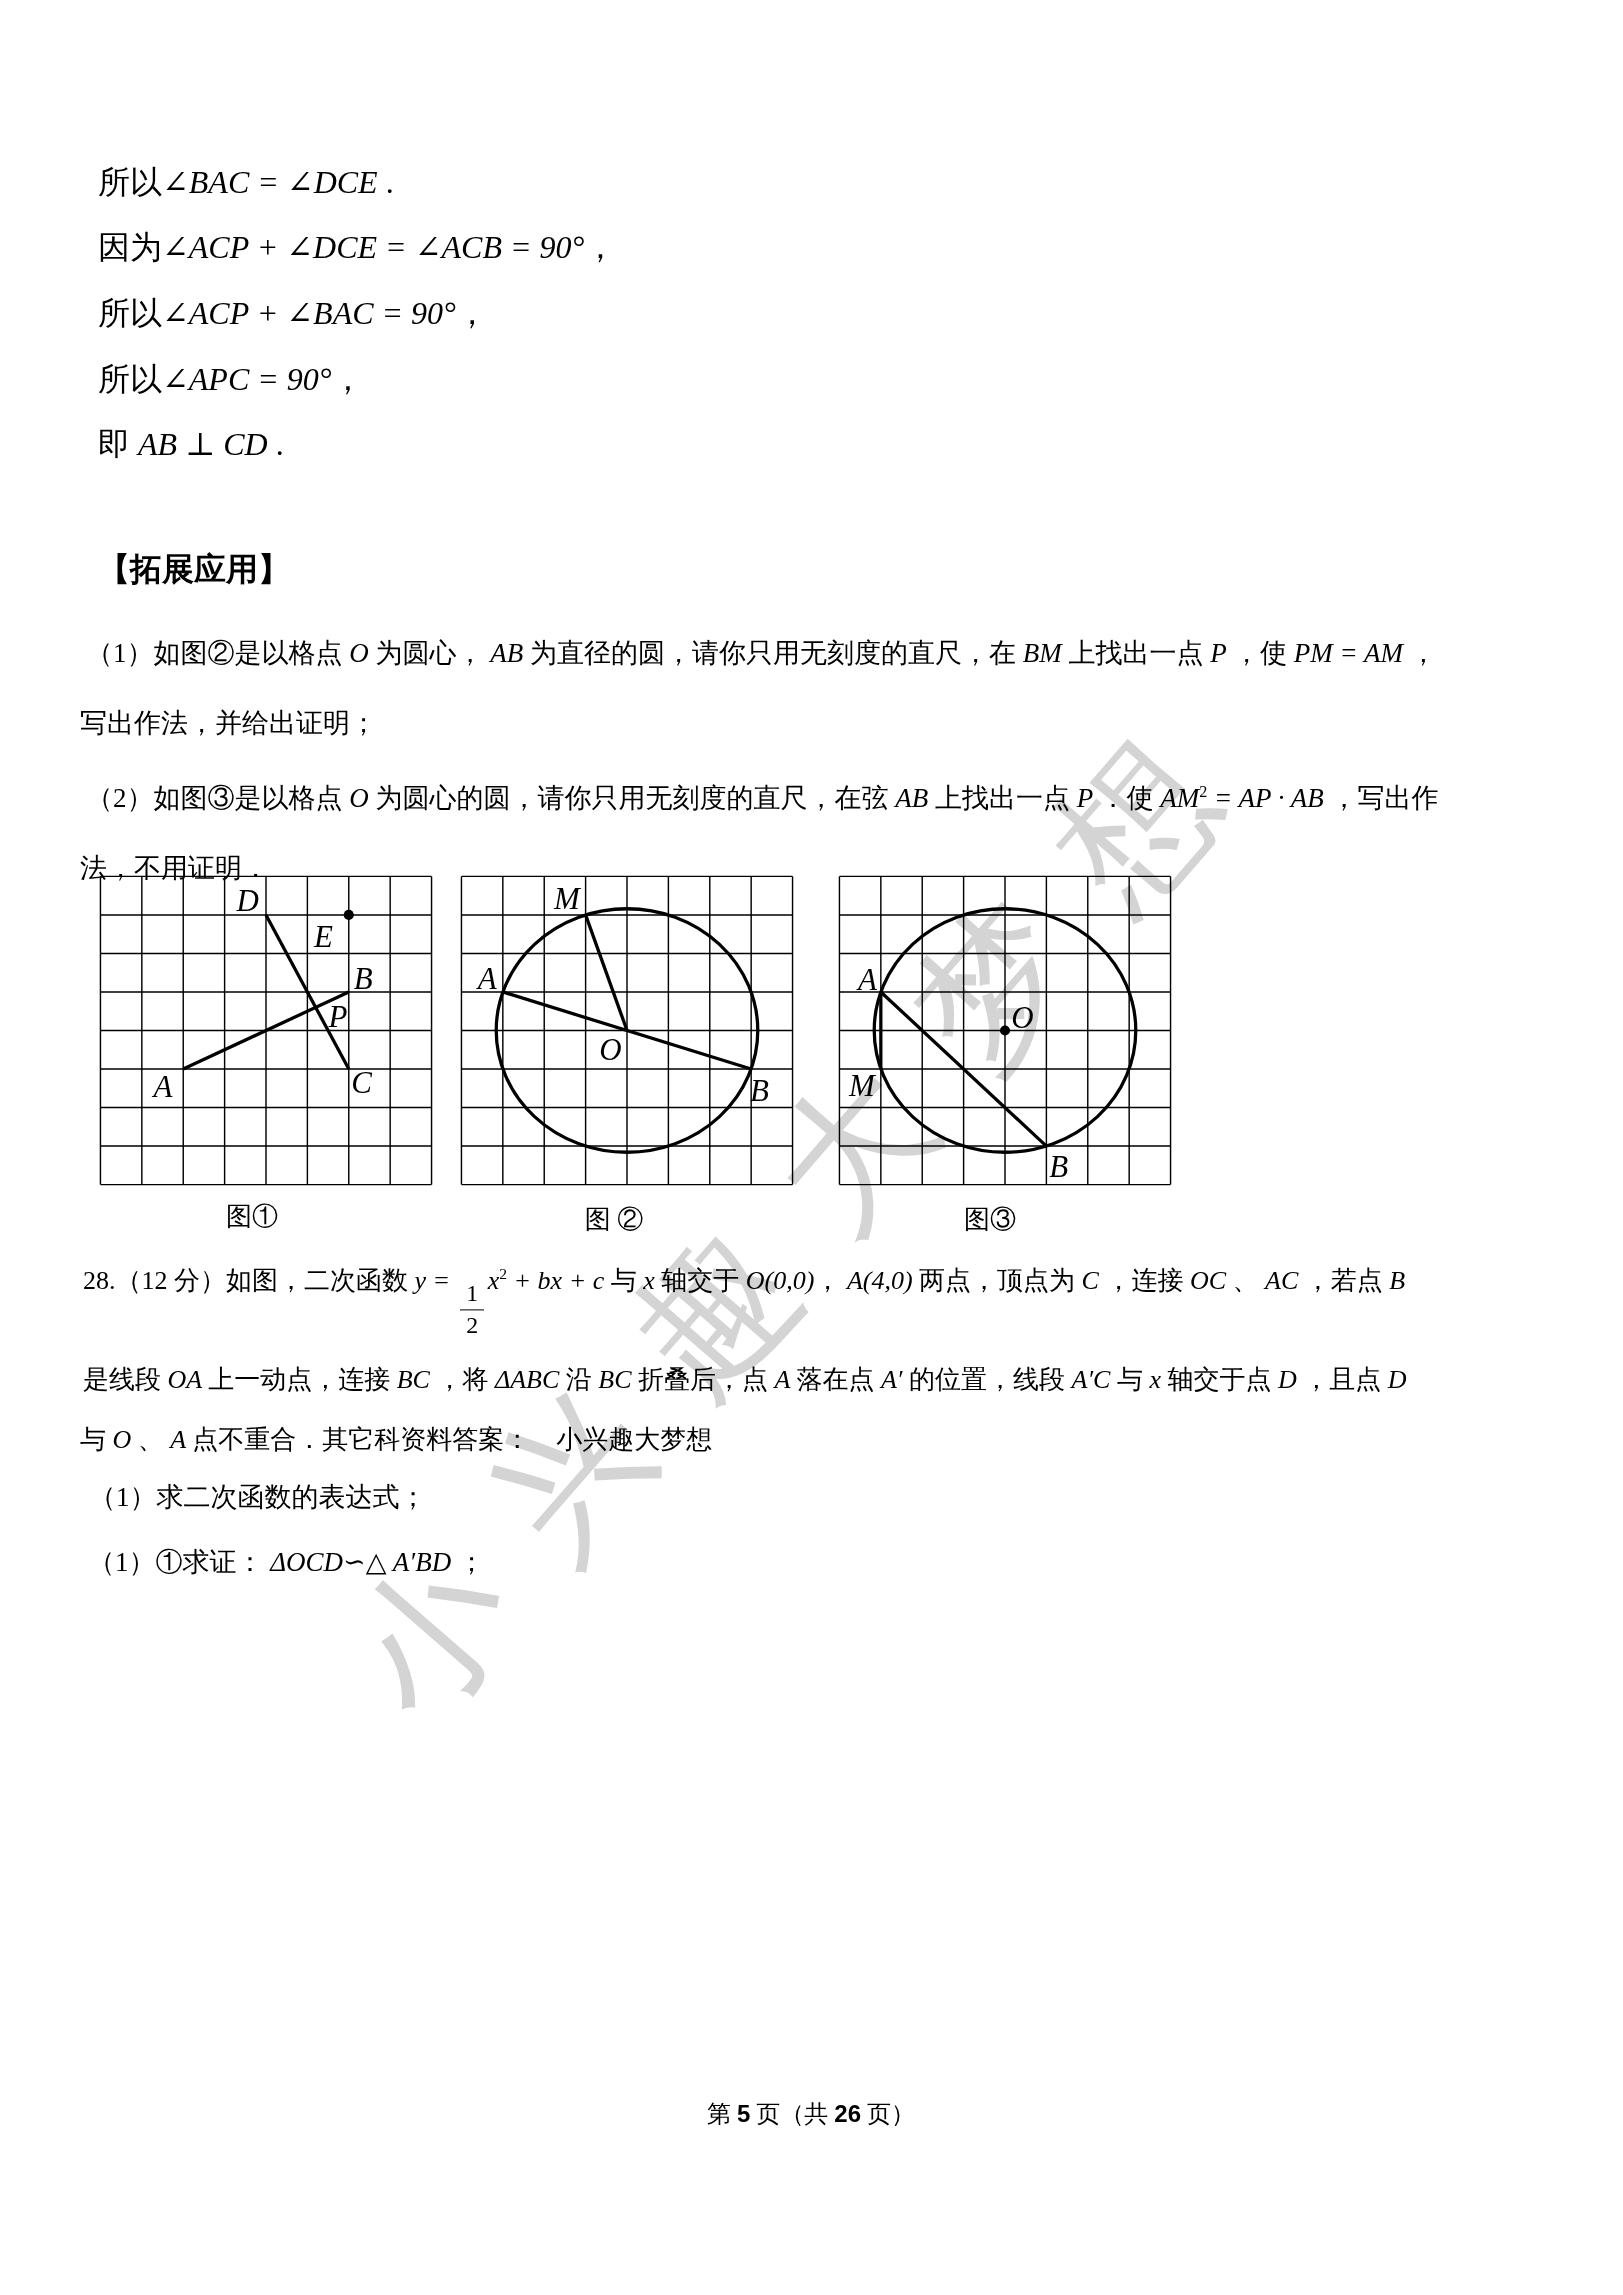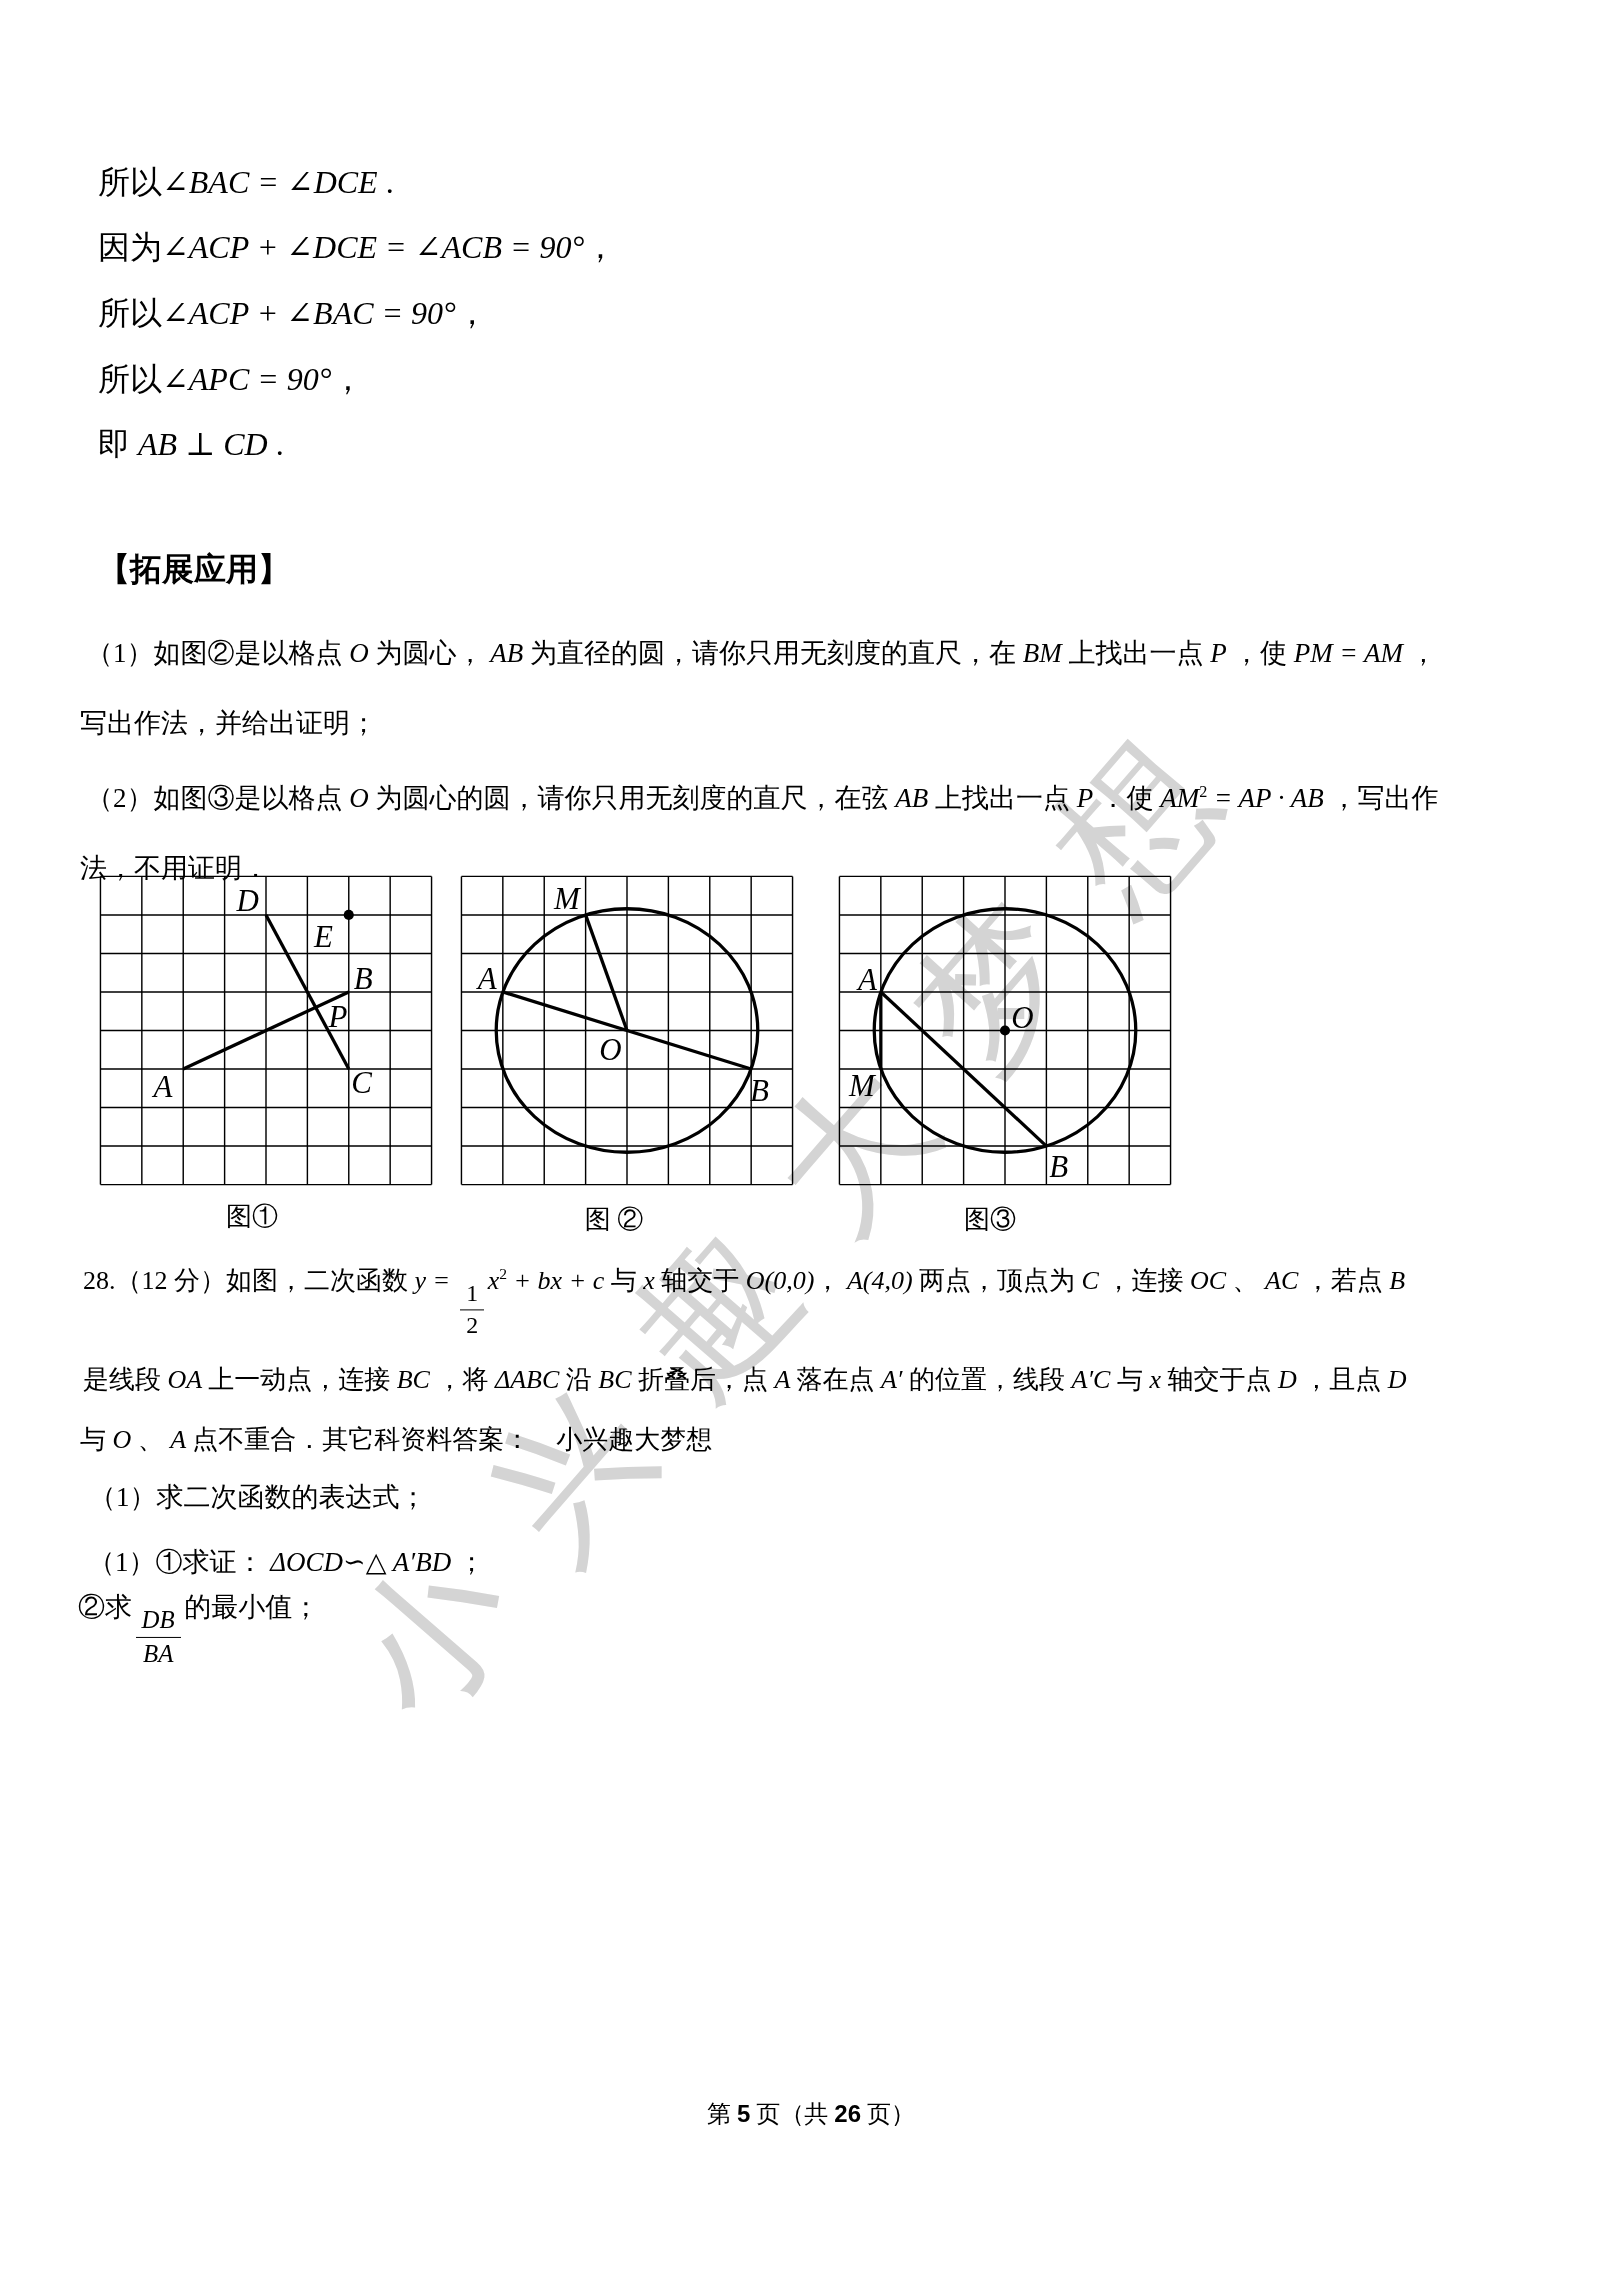--- a/index.html
+++ b/index.html
@@ -95,21 +95,17 @@
   <div class="caption" style="left:990px;top:1219px">图③</div>
 
   <div class="line t44" style="top:1303px;left:83px"><span class="seg">28.（12 分）如图，二次函数</span><span class="seg-i"> y = </span><span class="frac">
         <span class="num">1</span>
         <span class="den">2</span>
       </span><span class="seg-i">x</span><span class="seg-sup">2</span><span class="seg-i"> + bx + c </span><span class="seg">与</span><span class="seg-i"> x </span><span class="seg">轴交于</span><span class="seg-i"> O(0,0)</span><span class="seg">， </span><span class="seg-i">A(4,0) </span><span class="seg">两点，顶点为</span><span class="seg-i"> C </span><span class="seg">，连接</span><span class="seg-i"> OC </span><span class="seg">、</span><span class="seg-i"> AC </span><span class="seg">，若点</span><span class="seg-i"> B</span></div>
   <div class="line t44" style="top:1380px;left:83px"><span class="seg">是线段</span><span class="seg-i"> OA </span><span class="seg">上一动点，连接</span><span class="seg-i"> BC </span><span class="seg">，将</span><span class="seg-i"> ΔABC </span><span class="seg">沿</span><span class="seg-i"> BC </span><span class="seg">折叠后，点</span><span class="seg-i"> A </span><span class="seg">落在点</span><span class="seg-i"> A′ </span><span class="seg">的位置，线段</span><span class="seg-i"> A′C </span><span class="seg">与</span><span class="seg-i"> x </span><span class="seg">轴交于点</span><span class="seg-i"> D </span><span class="seg">，且点</span><span class="seg-i"> D</span></div>
   <div class="line t44" style="top:1440px;left:80px"><span class="seg">与</span><span class="seg-i"> O </span><span class="seg">、</span><span class="seg-i"> A </span><span class="seg">点不重合．其它科资料答案：　小兴趣大梦想</span></div>
   <div class="line t45" style="top:1497px;left:89px"><span class="seg">（1）求二次函数的表达式；</span></div>
   <div class="line t45" style="top:1562px;left:88px"><span class="seg">（1）①求证：</span><span class="seg-i"> ΔOCD</span><span class="seg">∽△</span><span class="seg-i"> A′BD </span><span class="seg">；</span></div>
-  <div class="line t45" style="top:1631px;left:78px"><span class="seg">②求</span><span class="frac i">
-        <span class="num">DB</span>
-        <span class="den">BA</span>
-      </span><span class="seg">的最小值；</span></div>
 
   <div class="line t40 footer" style="top:2114px;left:811px"><span class="seg">第 </span><span class="seg-b">5</span><span class="seg"> 页（共 </span><span class="seg-b">26</span><span class="seg"> 页）</span></div>
 
 </div>
 
 
 </body></html>

